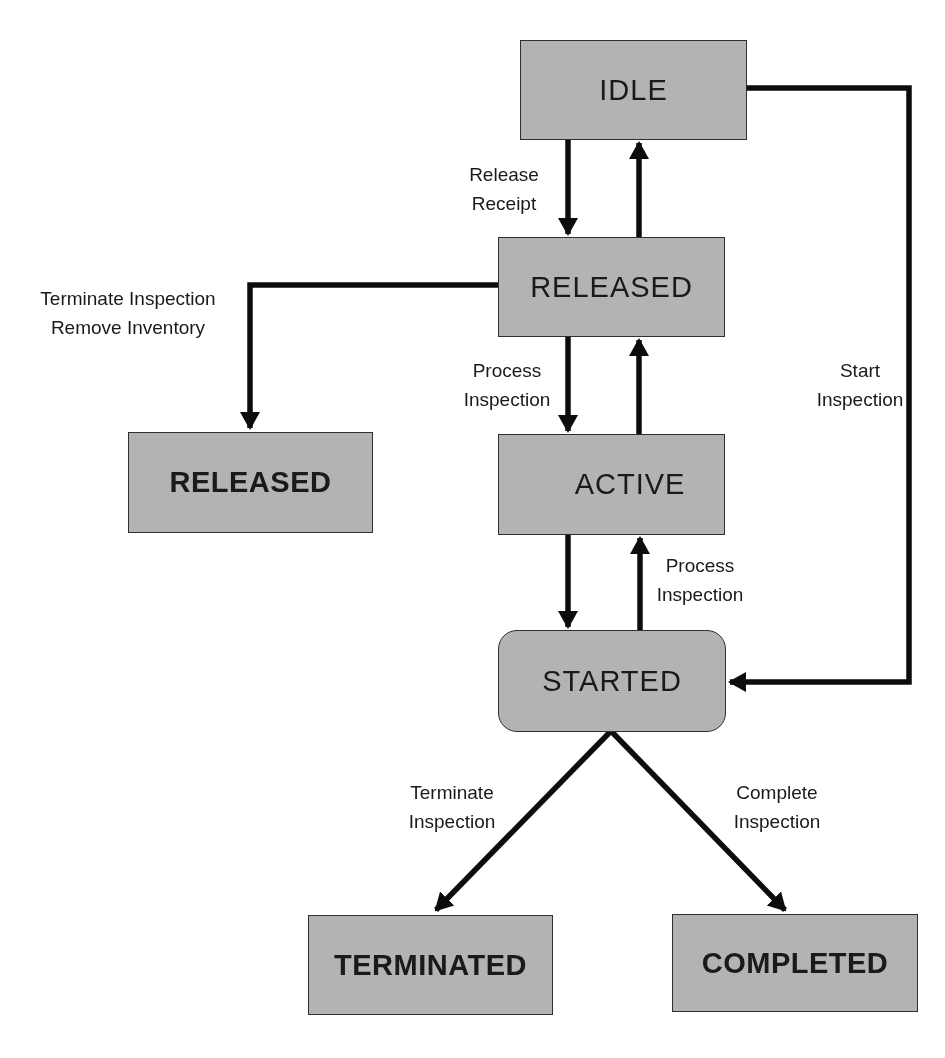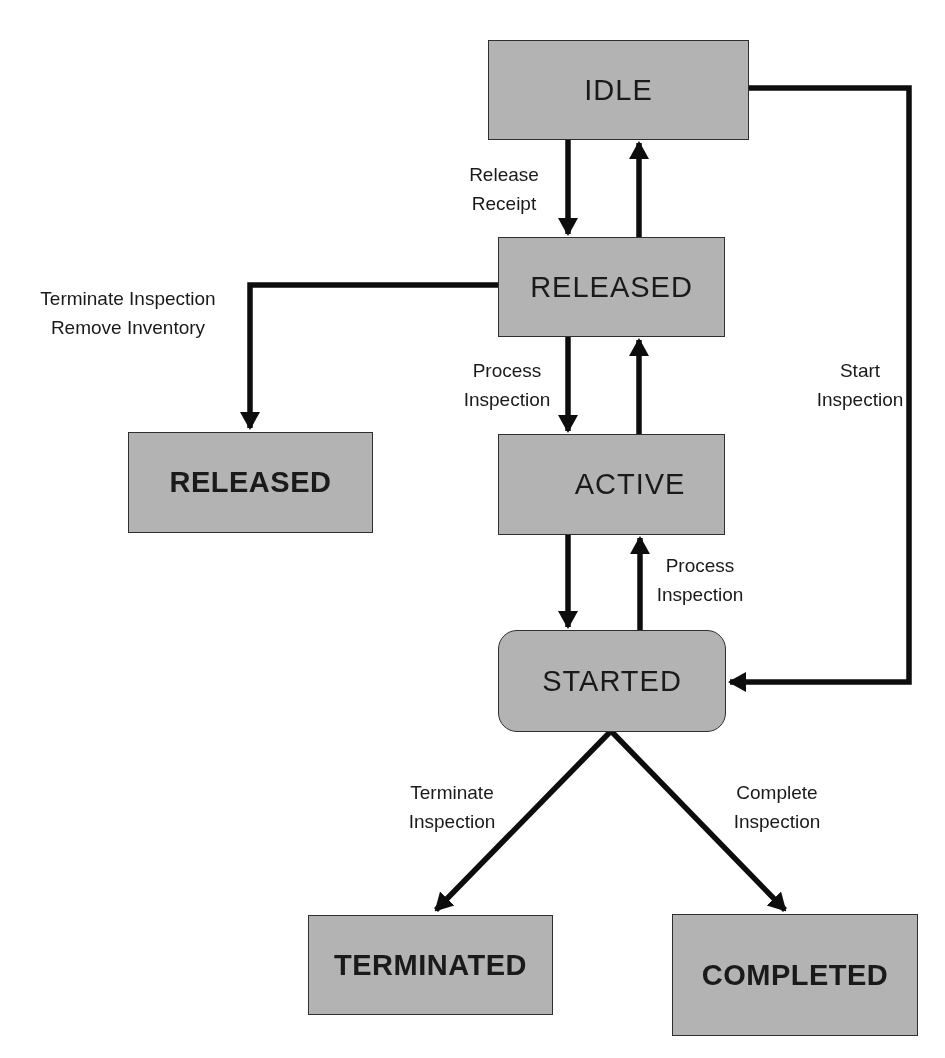--- a/index.html
+++ b/index.html
@@ -70,21 +70,21 @@
     <line class="arrow" x1="640" y1="732" x2="640" y2="538" marker-end="url(#ah)"></line>
 
     <polyline class="arrow" points="724,88 909,88 909,682 730,682" marker-end="url(#ah)"></polyline>
 
     <polyline class="arrow" points="498,285 250,285 250,428" marker-end="url(#ah)"></polyline>
 
     <line class="arrow" x1="611" y1="731" x2="436" y2="910" marker-end="url(#ah)"></line>
     <line class="arrow" x1="611" y1="731" x2="785" y2="910" marker-end="url(#ah)"></line>
   </svg>
 
-  <div class="node" style="left:488px; top:40px; width:261px; height:100px;">
+  <div class="node" style="left:520px; top:40px; width:227px; height:100px;">
     <span>IDLE</span>
   </div>
 
   <div class="node" style="left:498px; top:237px; width:227px; height:100px;">
     <span>RELEASED</span>
   </div>
 
   <div class="node" style="left:498px; top:434px; width:227px; height:101px;padding-left:37px;">
     <span>ACTIVE</span>
   </div>
@@ -94,21 +94,21 @@
   </div>
 
   <div class="node bold" style="left:128px; top:432px; width:245px; height:101px;">
     <span>RELEASED</span>
   </div>
 
   <div class="node bold" style="left:308px; top:915px; width:245px; height:100px;">
     <span>TERMINATED</span>
   </div>
 
-  <div class="node bold" style="left:672px; top:914px; width:246px; height:122px;">
+  <div class="node bold" style="left:672px; top:914px; width:246px; height:98px;">
     <span>COMPLETED</span>
   </div>
 
   <div class="elabel" style="left:504px; top:160px;">Release
 Receipt</div>
 
   <div class="elabel" style="left:507px; top:356px;">Process
 Inspection</div>
 
   <div class="elabel" style="left:700px; top:551px;">Process

